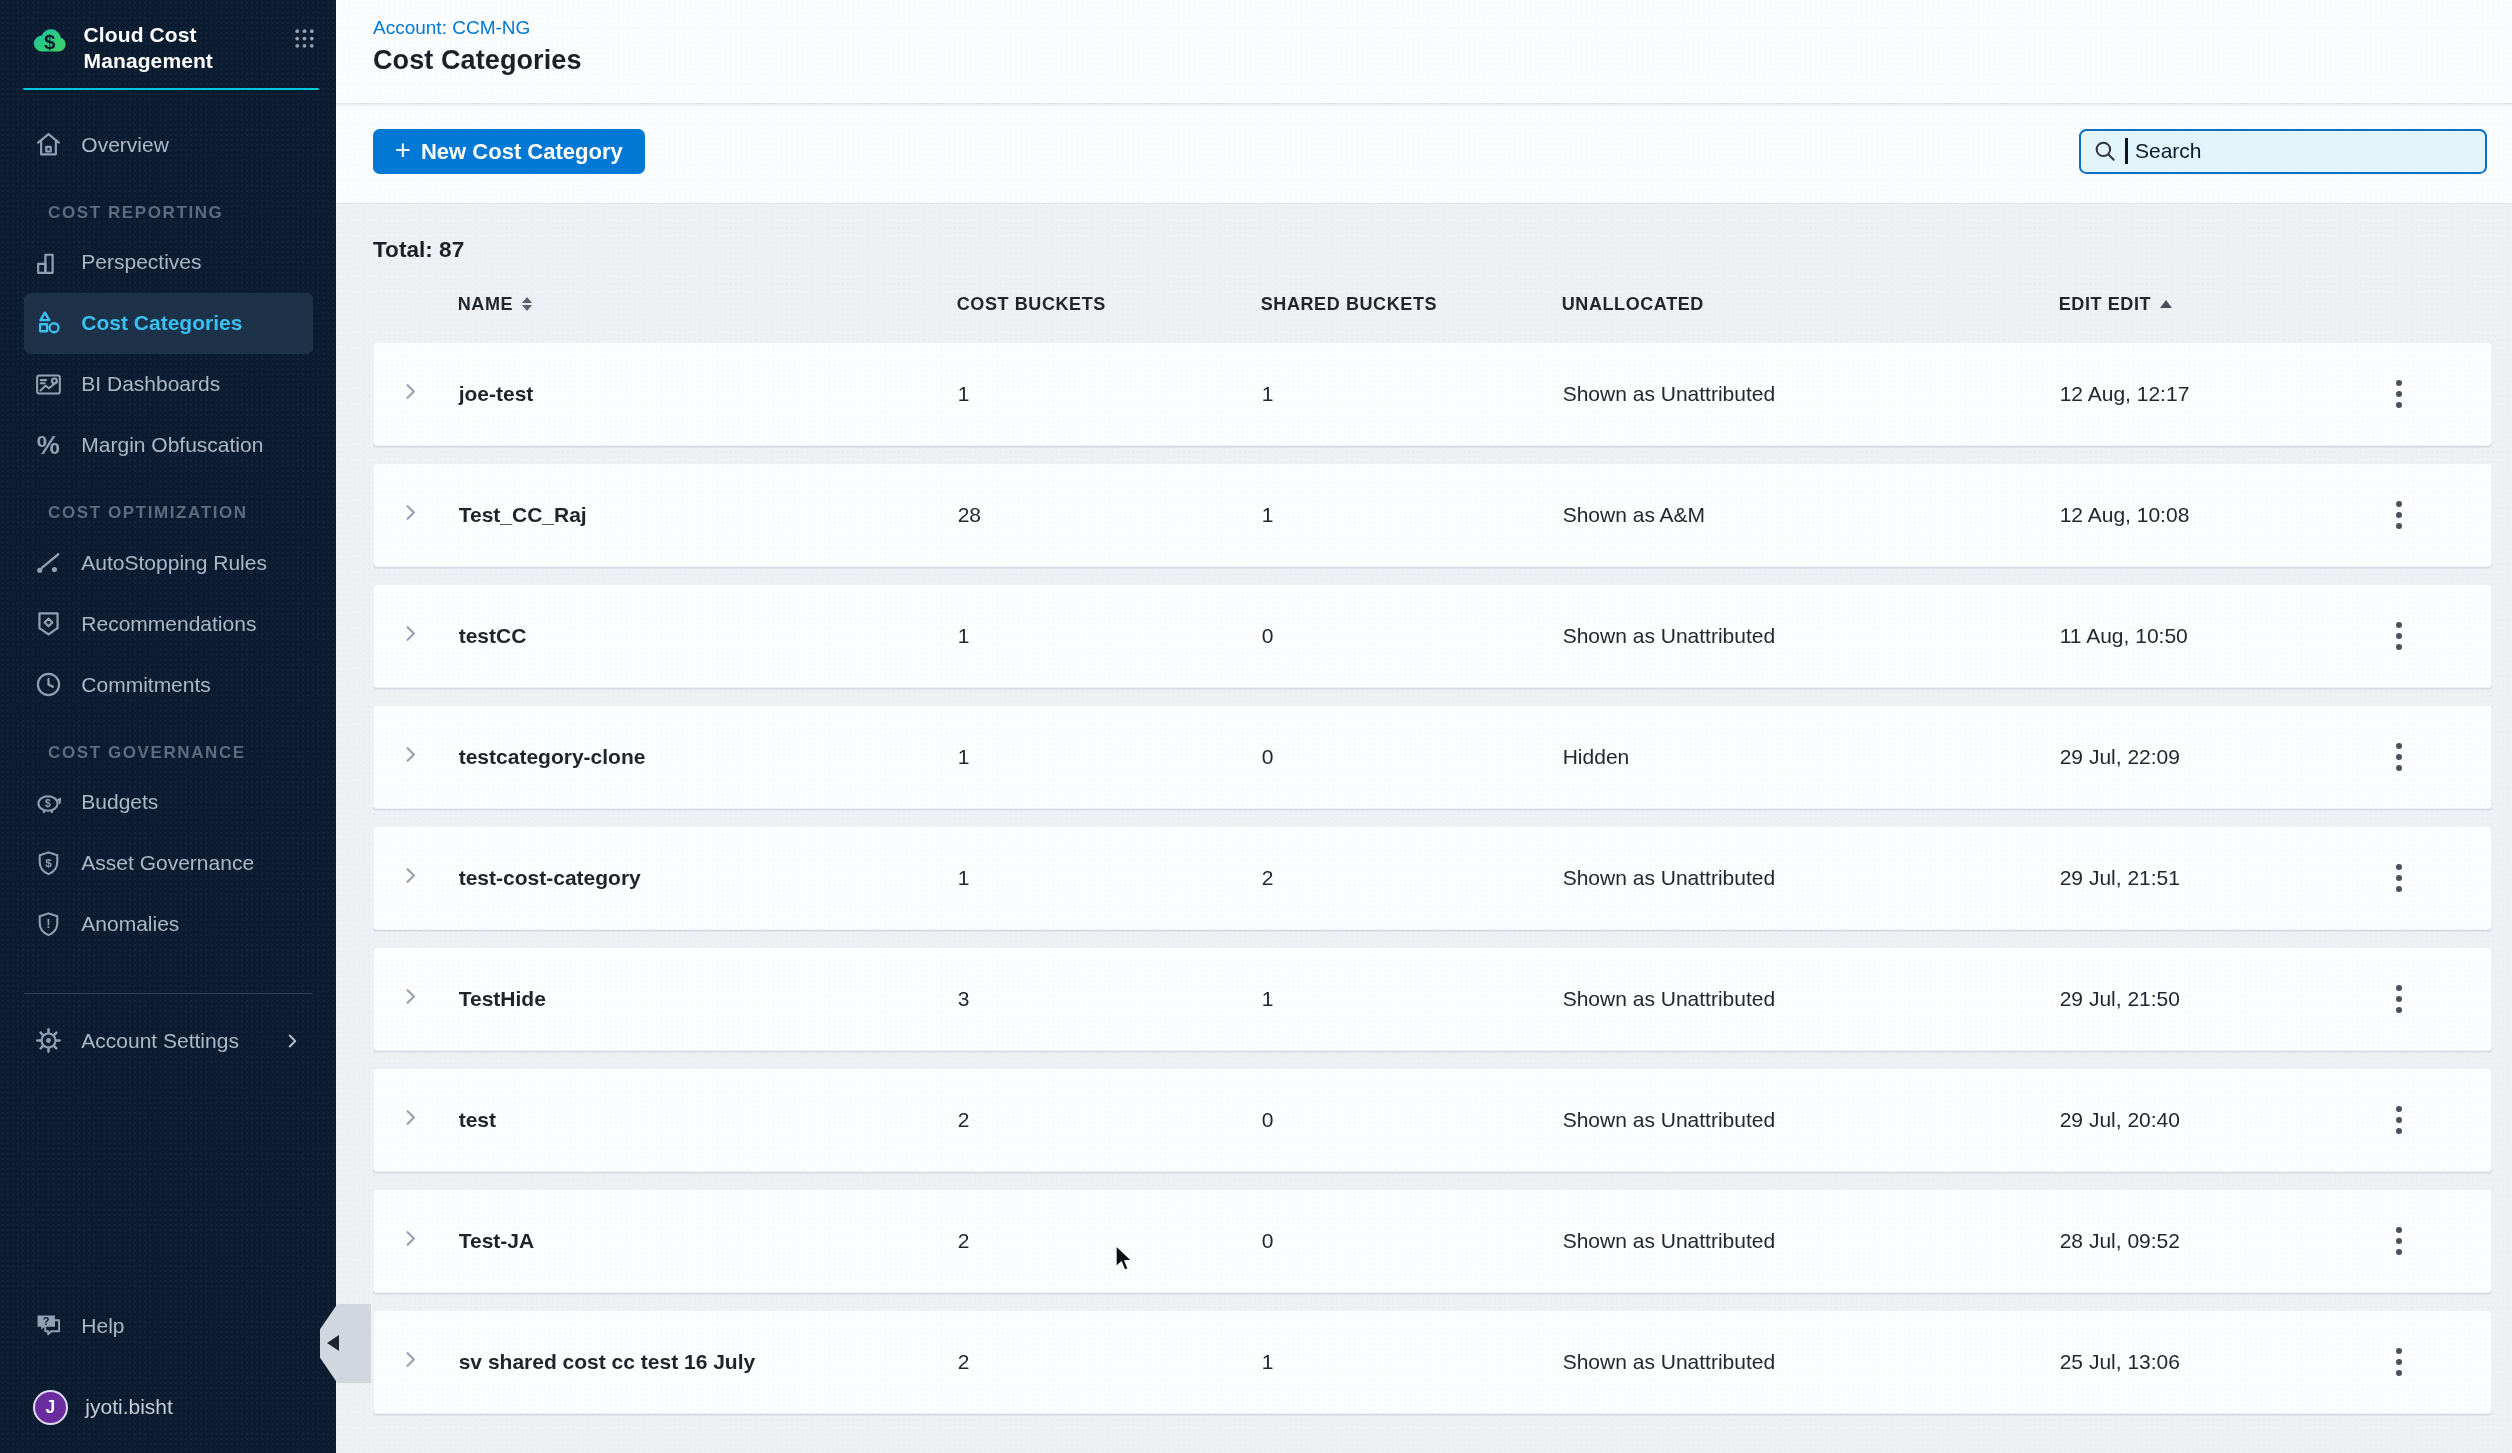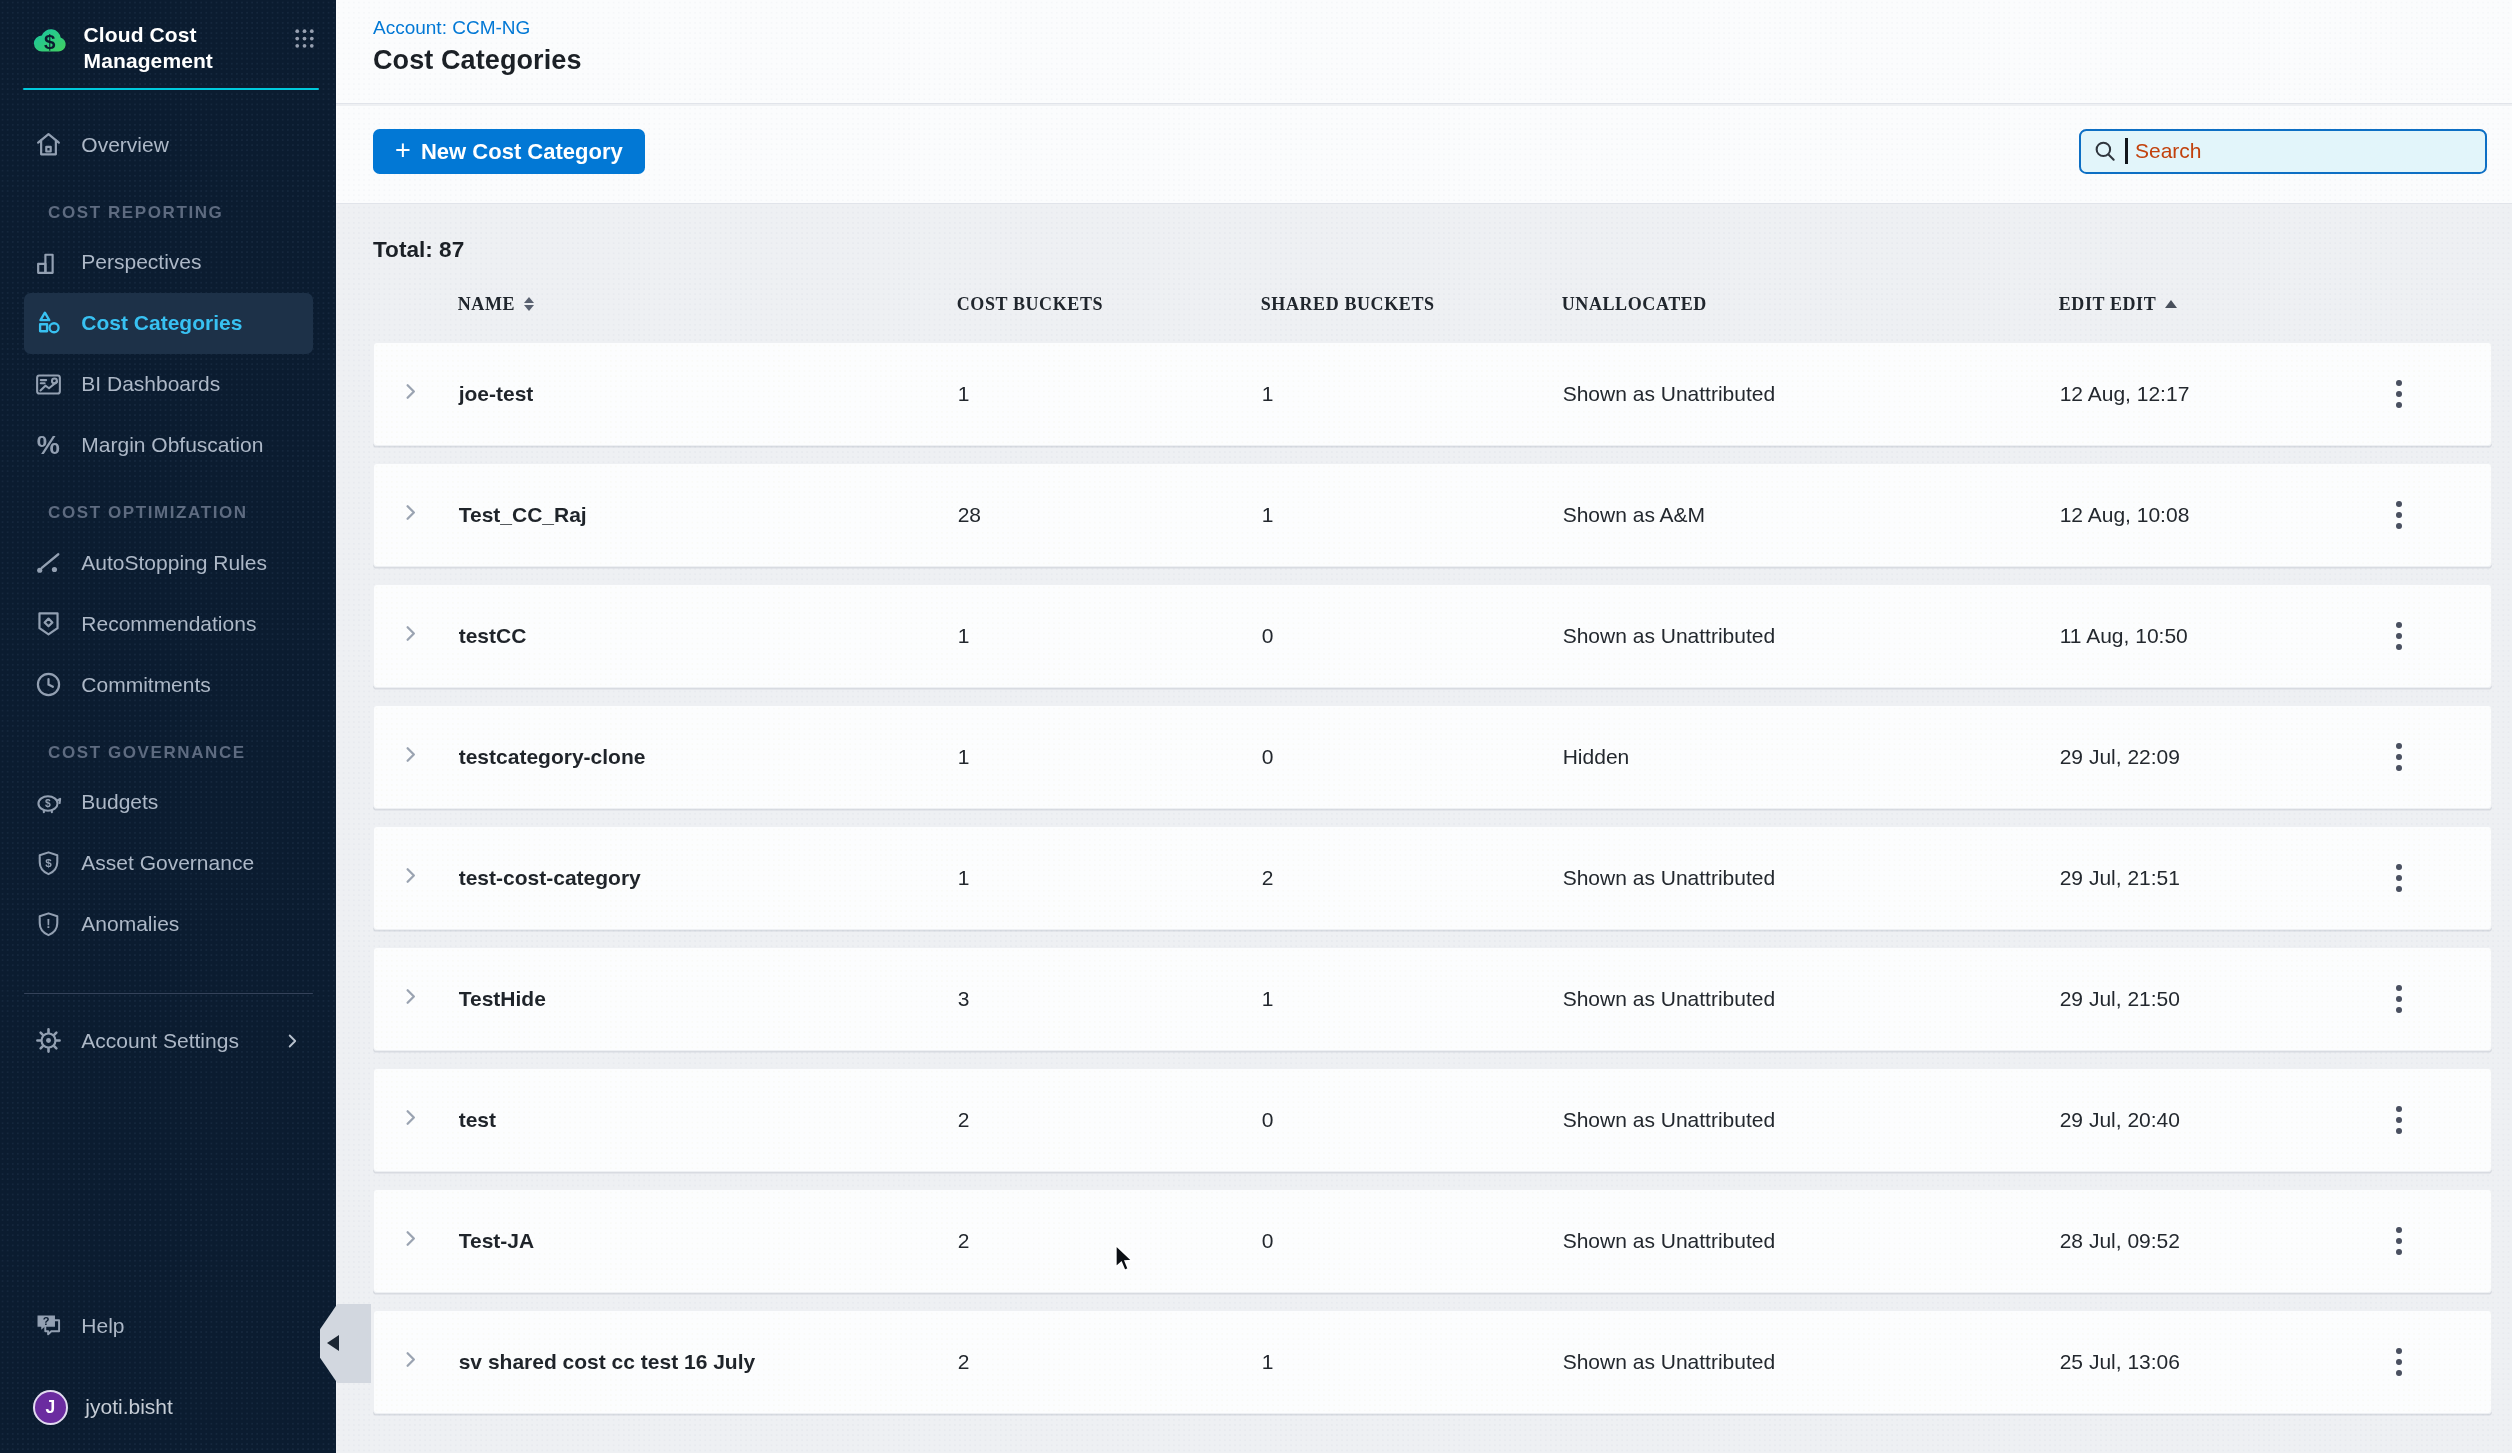--- a/index.html
+++ b/index.html
@@ -85,35 +85,35 @@
     display:flex; align-items:center; gap:10.2px; padding:0 22px;
     font-family:inherit; font-size:22px; font-weight:700; cursor:pointer;
   }
   .new-btn .plus { font-size:27px; font-weight:400; line-height:1; margin-top:-2.2px; }
   .search-box {
     position:absolute; right:25.5px; top:22.6px; width:408px; height:45px;
     background:#e2f5fa; border:2.2px solid #0d6fc4; border-radius:7.3px;
     display:flex; align-items:center; padding:0 11.7px; gap:7.3px; cursor:text;
   }
   .search-caret { width:2.2px; height:26px; background:#11161c; }
-  .search-ph { font-size:21px; color:#c2410c; }
+  .search-ph { font-size:21px; color:#0f172a; }
 
   .content {
     position:absolute; left:336px; right:0; top:205px; bottom:0;
     background:#eef0f3; padding:32px 20px 0 37px;
     background-image:radial-gradient(rgba(150,160,185,0.07) 0.7px, transparent 0.9px); background-size:5.1px 5.1px;
   }
   .total-label { font-size:22.6px; font-weight:700; color:#1b2026; }
 
   .grid-cols {
     display:grid;
     grid-template-columns:73px 499px 304px 301px 497px 325px 1fr;
     align-items:center;
   }
-  .thead { margin-top:22px; height:38px;font-family:Liberation Serif, serif; }
+  .thead { margin-top:22px; height:38px; }
   .th {
     font-size:18px; font-weight:700; color:#20262d; letter-spacing:0.6px;
     display:flex; align-items:center; gap:8.8px; padding-left:11.7px;
   }
   .sort-both { display:inline-flex; flex-direction:column; gap:2.9px; }
   .tri-up-s { width:0; height:0; border-left:5.1px solid transparent; border-right:5.1px solid transparent; border-bottom:6.6px solid #596170; }
   .tri-dn-s { width:0; height:0; border-left:5.1px solid transparent; border-right:5.1px solid transparent; border-top:6.6px solid #596170; }
   .tri-up-l { width:0; height:0; border-left:6.6px solid transparent; border-right:6.6px solid transparent; border-bottom:8.8px solid #49505c; }
 
   .trow {

